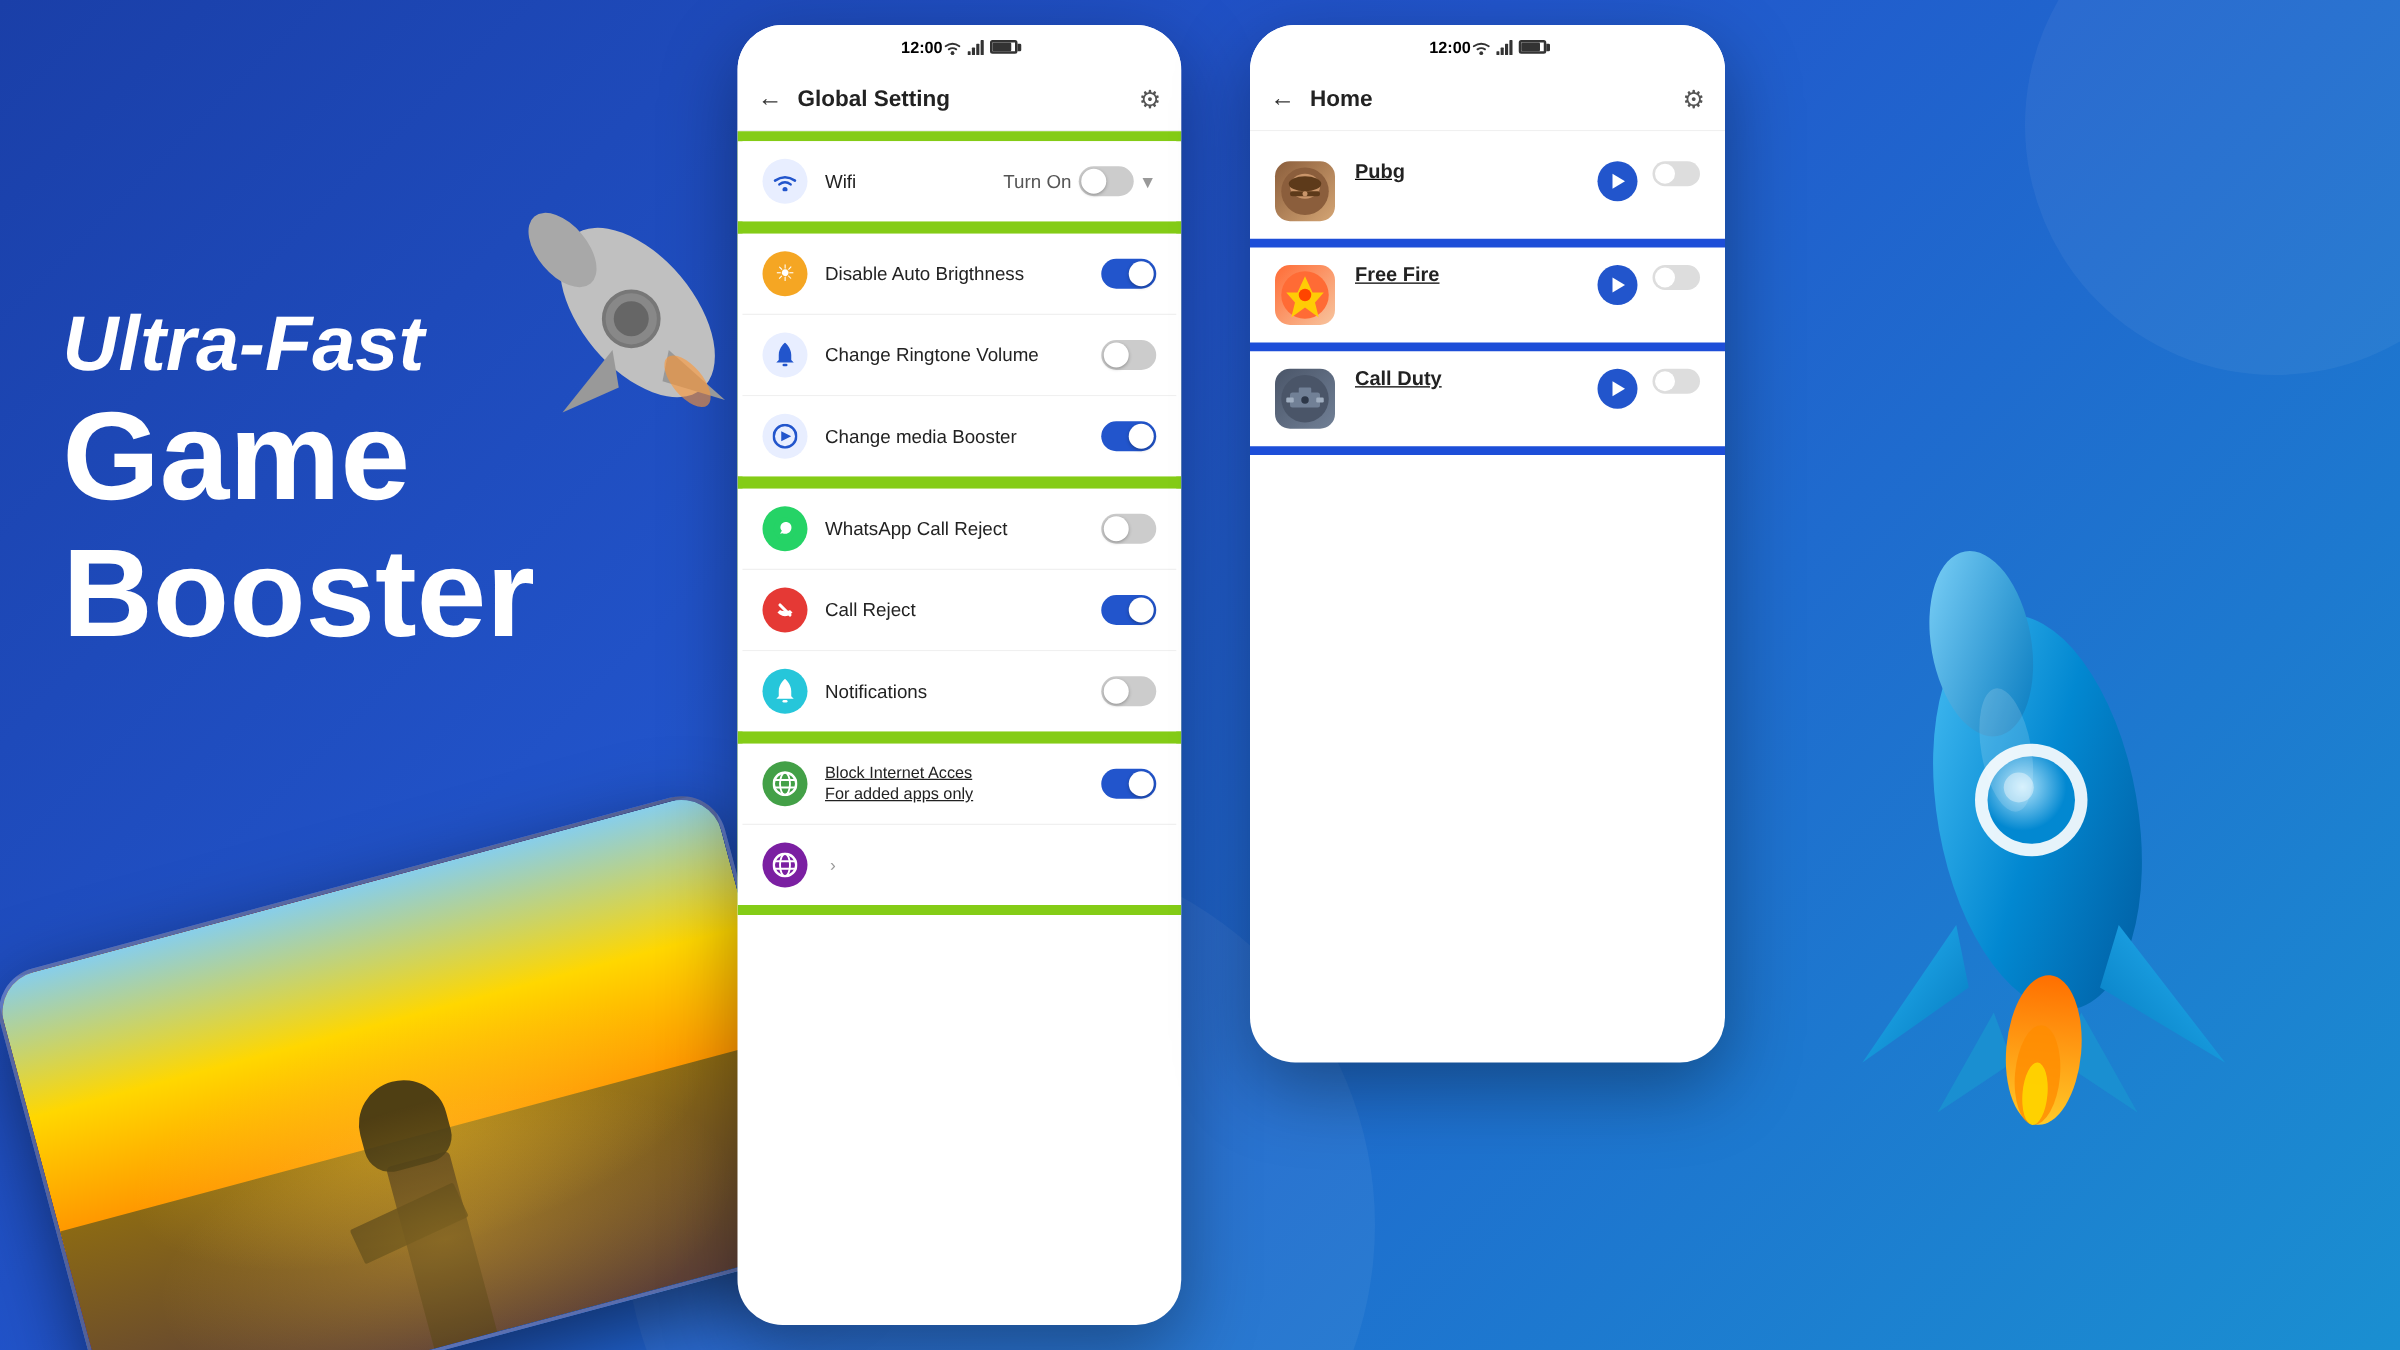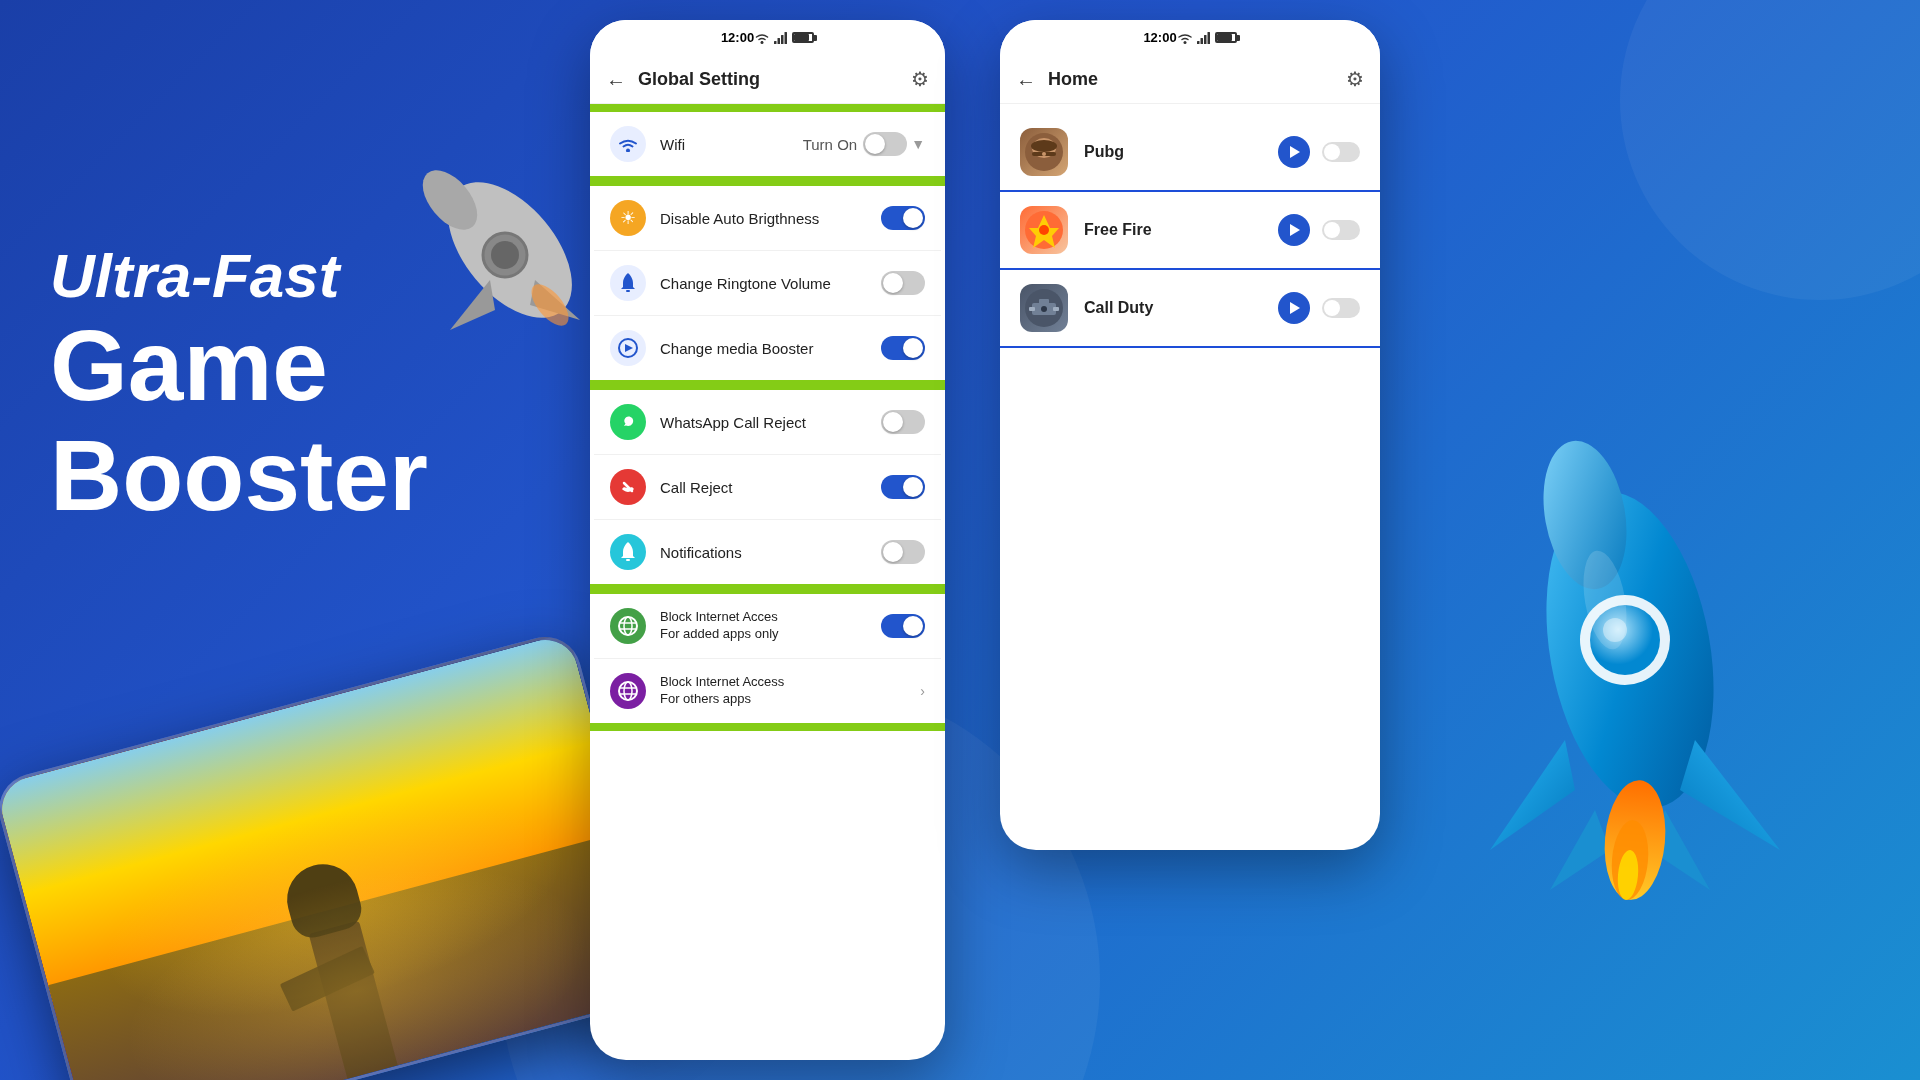--- a/index.html
+++ b/index.html
@@ -197,20 +197,21 @@
       flex: 1;
       font-size: 15px;
       color: #222;
       font-weight: 500;
     }
     .item-label-small {
       font-size: 13px;
       color: #222;
       font-weight: 500;
       line-height: 1.3;
+      text-decoration: underline;
     }
     .item-value {
       font-size: 15px;
       color: #555;
       margin-right: 6px;
     }
 
     
     .toggle {
       width: 44px; height: 24px;
@@ -235,23 +236,23 @@
     
     .chevron { font-size: 14px; color: #999; margin-left: 4px; }
 
     
     .home-list {
       padding: 10px 0;
       background: white;
     }
     .home-item {
       display: flex;
-      align-items: center;
       padding: 14px 20px;
-      border-bottom: 2px solid #1d4ed8;
+      border-bottom: 7px solid #1d4ed8;
+      text-decoration: underline;
     }
     .game-icon {
       width: 48px; height: 48px;
       border-radius: 12px;
       margin-right: 16px;
       flex-shrink: 0;
       overflow: hidden;
       display: flex;
       align-items: center;
       justify-content: center;
@@ -513,24 +514,20 @@
         </div>
       </div>
       <div class="settings-item">
         <div class="item-icon" style="background:#7B1FA2;">
           <svg width="20" height="20" viewBox="0 0 20 20" fill="white">
             <circle cx="10" cy="10" r="9" stroke="white" stroke-width="2" fill="none"></circle>
             <ellipse cx="10" cy="10" rx="4" ry="9" stroke="white" stroke-width="1.5" fill="none"></ellipse>
             <line x1="1" y1="7" x2="19" y2="7" stroke="white" stroke-width="1.5"></line>
             <line x1="1" y1="13" x2="19" y2="13" stroke="white" stroke-width="1.5"></line>
           </svg>
-        </div>
-        <div style="flex:1;">
-          <div class="item-label-small">Block Internet Access</div>
-          <div class="item-label-small">For others apps</div>
         </div>
         <span class="chevron">›</span>
       </div>
     </div>
 
   </div>
 </div>
 
 <div class="phone-screen phone-right">
 

